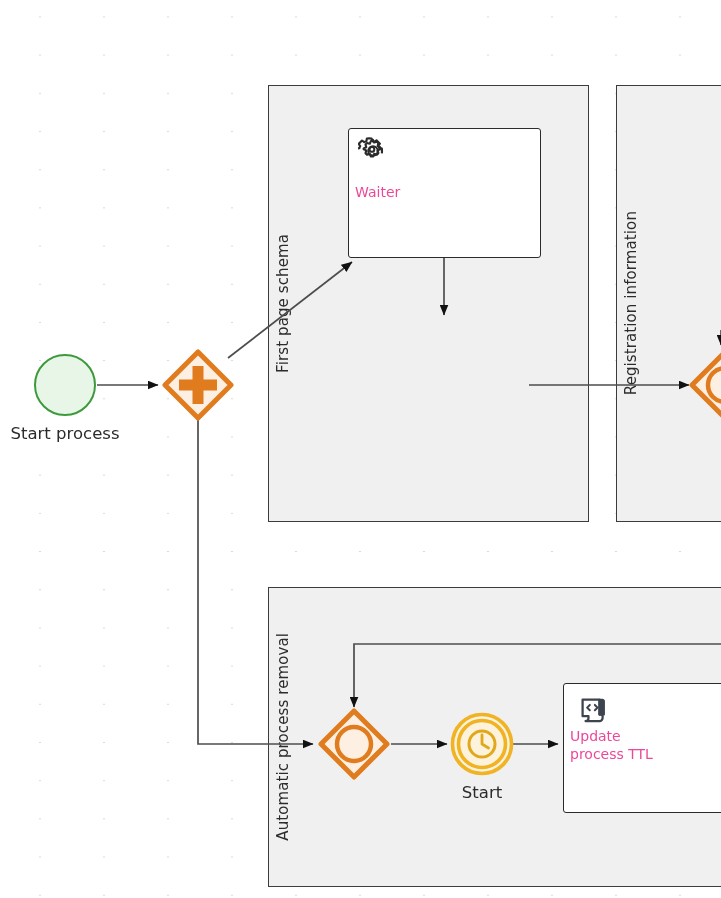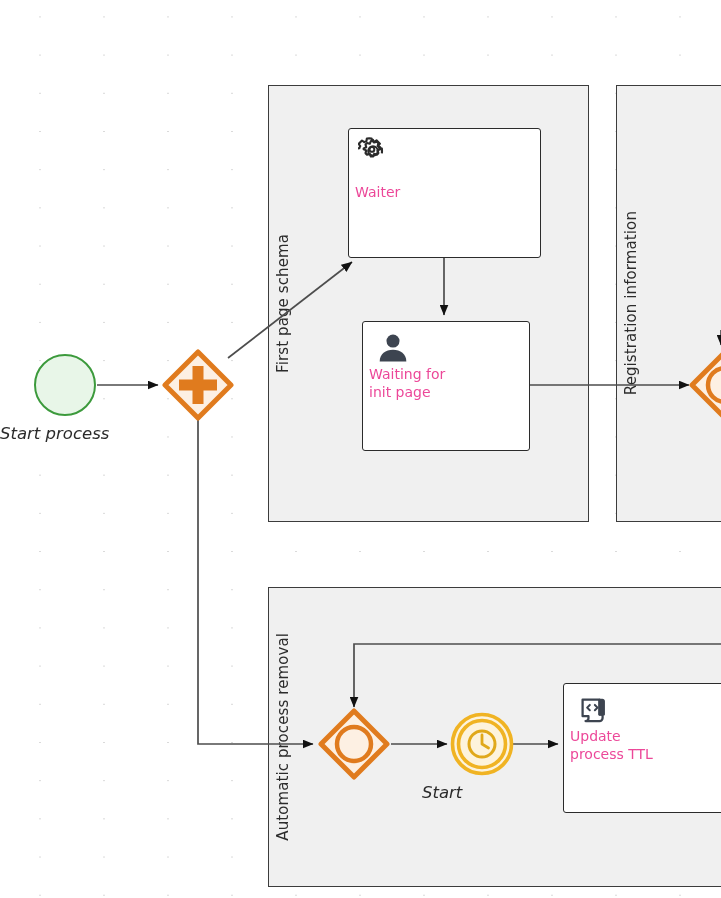--- a/index.html
+++ b/index.html
@@ -90,24 +90,24 @@
     position: absolute;
     box-sizing: border-box;
     border-radius: 50%;
   }
   .event-start {
     background: #e8f6e8;
     border: 2.4px solid #3c9a3c;
   }
   .event-label {
     position: absolute;
+    text-align: center;
     font-size: 16.5px;
     color: #2b2b2b;
     white-space: nowrap;
-    font-style: italic;
   }
 
   
   .gateway {
     position: absolute;
   }
 </style>
 </head>
 <body>
 
@@ -175,32 +175,20 @@
       <svg width="30" height="30" viewBox="0 0 24 24">
         <path fill="none" stroke="#2b2b2b" stroke-width="1.7" d="M12 8.2a3.8 3.8 0 1 0 0 7.6 3.8 3.8 0 0 0 0-7.6z"></path>
         <path fill="none" stroke="#2b2b2b" stroke-width="1.7" stroke-linejoin="round" d="M19.1 13.9l.1-1.9-.1-1.9-2.2-.4a5.3 5.3 0 0 0-.7-1.7l1.3-1.8-2.7-2.7-1.8 1.3a5.3 5.3 0 0 0-1.7-.7L10.9 2 9 1.9 7.1 2l-.4 2.2a5.3 5.3 0 0 0-1.7.7L3.2 3.6 .5 6.3l1.3 1.8a5.3 5.3 0 0 0-.7 1.7L-1.1 10"></path>
         <path fill="none" stroke="#2b2b2b" stroke-width="1.7" stroke-linejoin="round" d="M12 3.1l.9 2.1 2.2-.6 1.2 1.2-.6 2.2 2.1.9v1.7l-2.1.9.6 2.2-1.2 1.2-2.2-.6-.9 2.1h-1.7l-.9-2.1-2.2.6-1.2-1.2.6-2.2-2.1-.9V9.9l2.1-.9-.6-2.2 1.2-1.2 2.2.6.9-2.1z"></path>
         <circle cx="11.15" cy="10.75" r="1.9" fill="none" stroke="#2b2b2b" stroke-width="1.6"></circle>
       </svg>
     </div>
     <div class="task-label">Waiter</div>
   </div>
 
-  <div class="task" style="left:362px; top:321px; width:168px; height:130px;">
-    <div class="task-icon" style="left:13px; top:9px; width:34px; height:34px;">
-      <svg width="34" height="34" viewBox="0 0 24 24">
-        <circle cx="12" cy="7.1" r="4.6" fill="#3d4450"></circle>
-        <path d="M2.6 21.5c0-5.2 4.2-8.2 9.4-8.2s9.4 3 9.4 8.2z" fill="#3d4450"></path>
-      </svg>
-    </div>
-    <div class="task-label" style="top:48%;">
-      <div>Waiting for</div>
-      <div>init page</div>
-    </div>
-  </div>
 
   <div class="gateway" style="left:689px; top:349px; width:72px; height:72px;">
     <svg width="72" height="72" viewBox="0 0 72 72">
       <path d="M36,3 L69,36 L36,69 L3,36 Z" fill="#fdf0e3" stroke="#e07b1e" stroke-width="5" stroke-linejoin="round"></path>
       <circle cx="36" cy="36" r="17" fill="none" stroke="#e07b1e" stroke-width="4.5"></circle>
     </svg>
   </div>
 
   <div class="gateway" style="left:318px; top:708px; width:72px; height:72px;">
     <svg width="72" height="72" viewBox="0 0 72 72">

